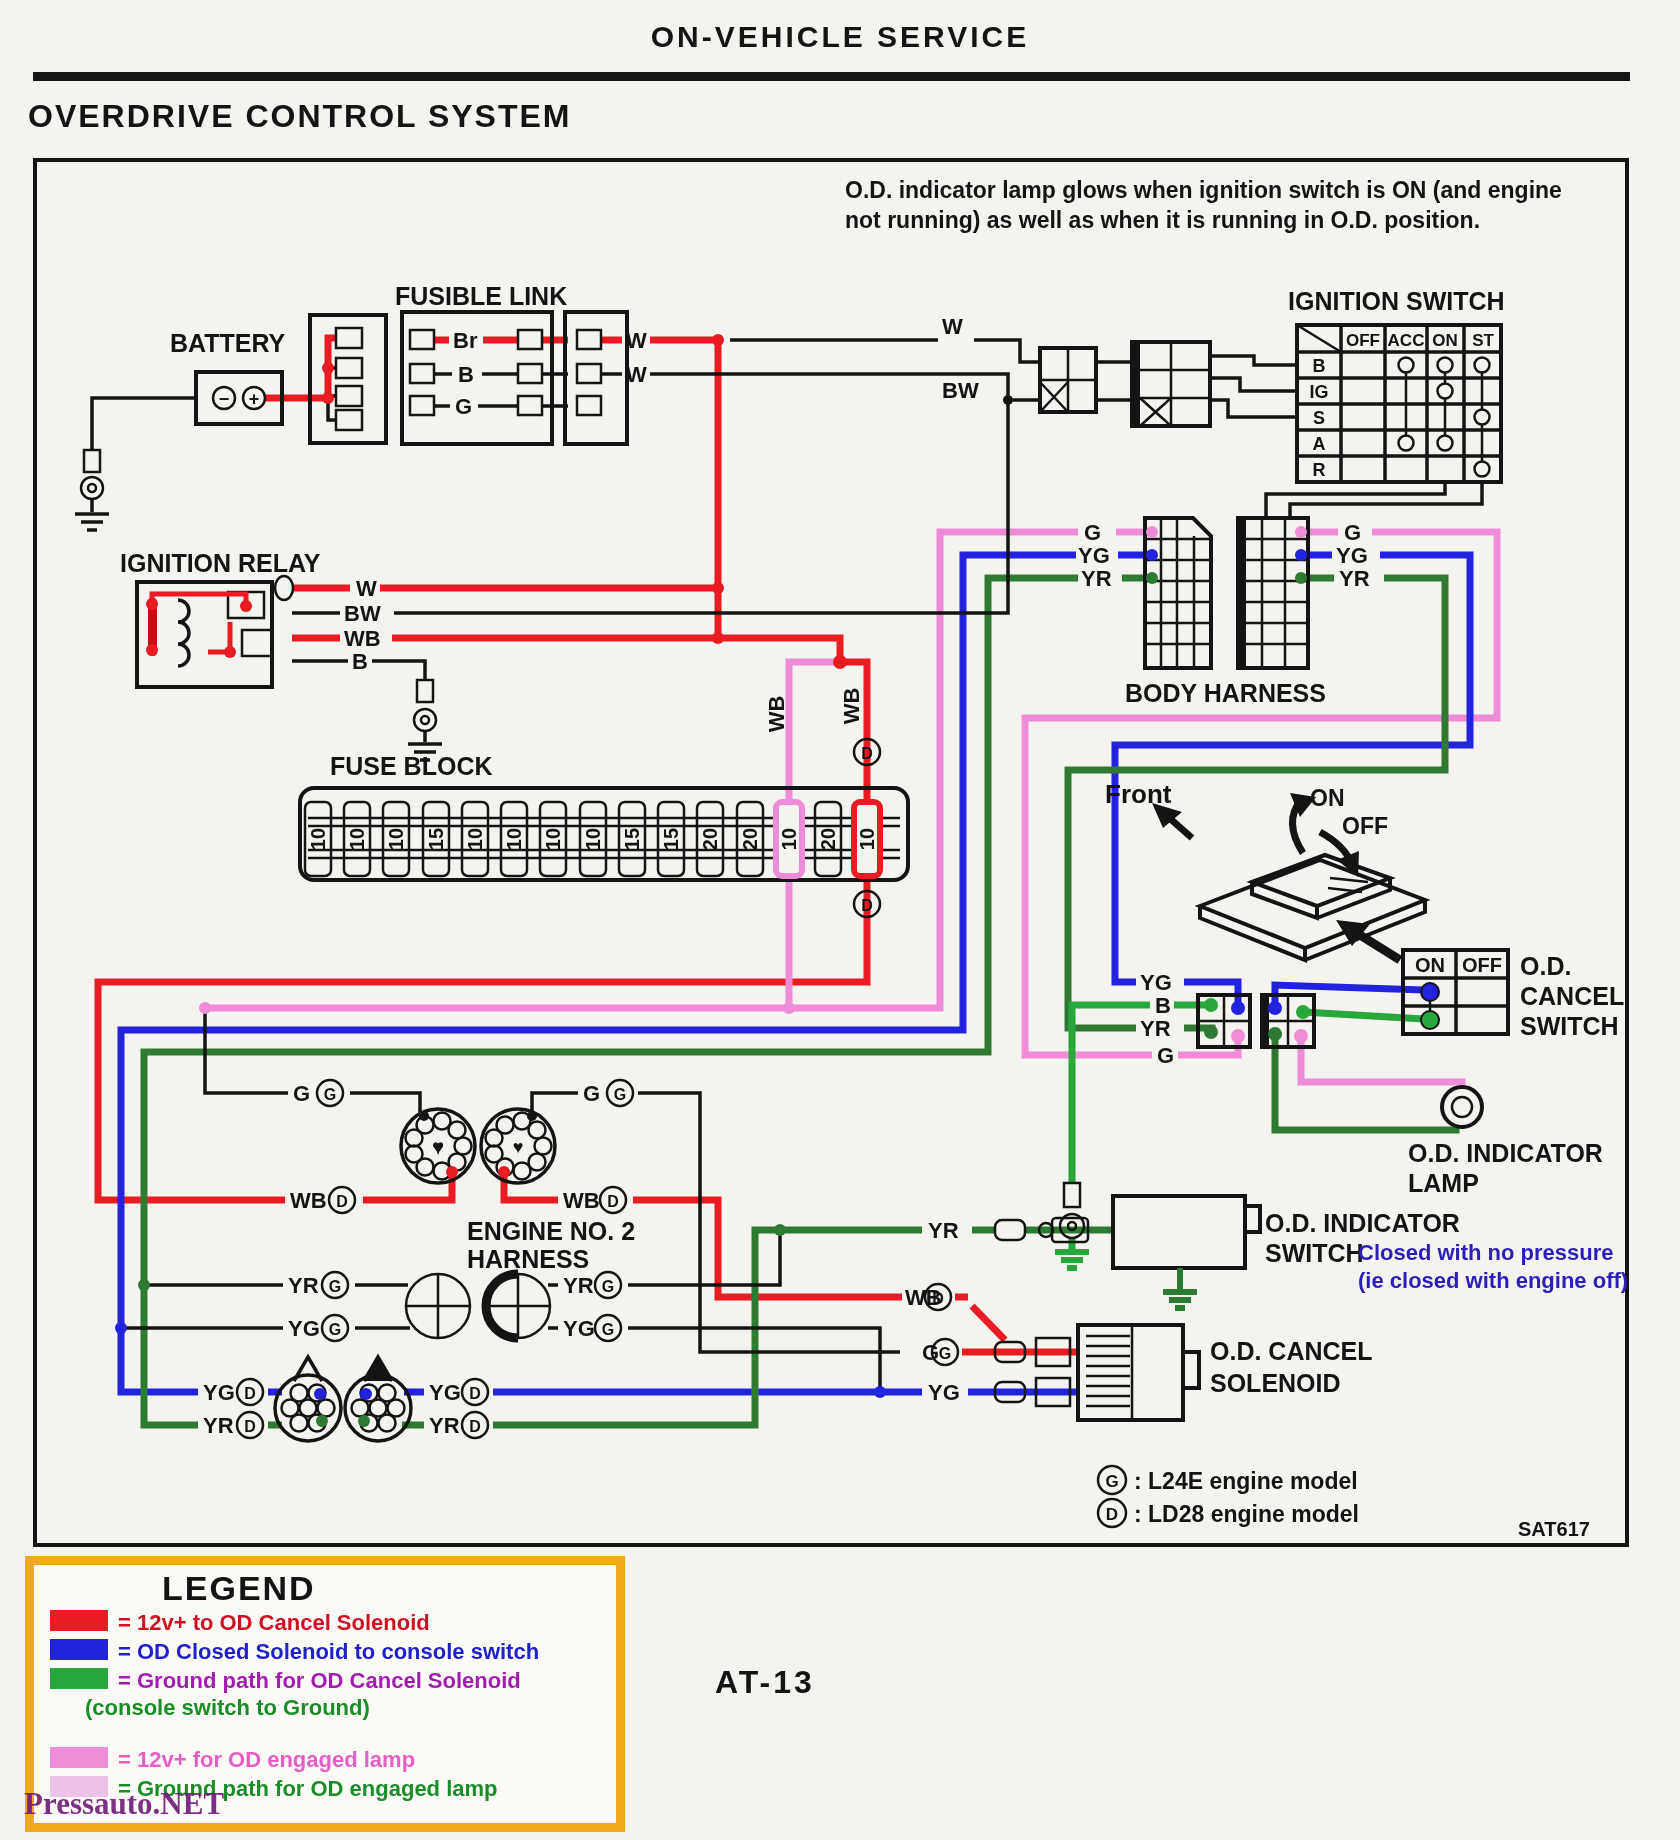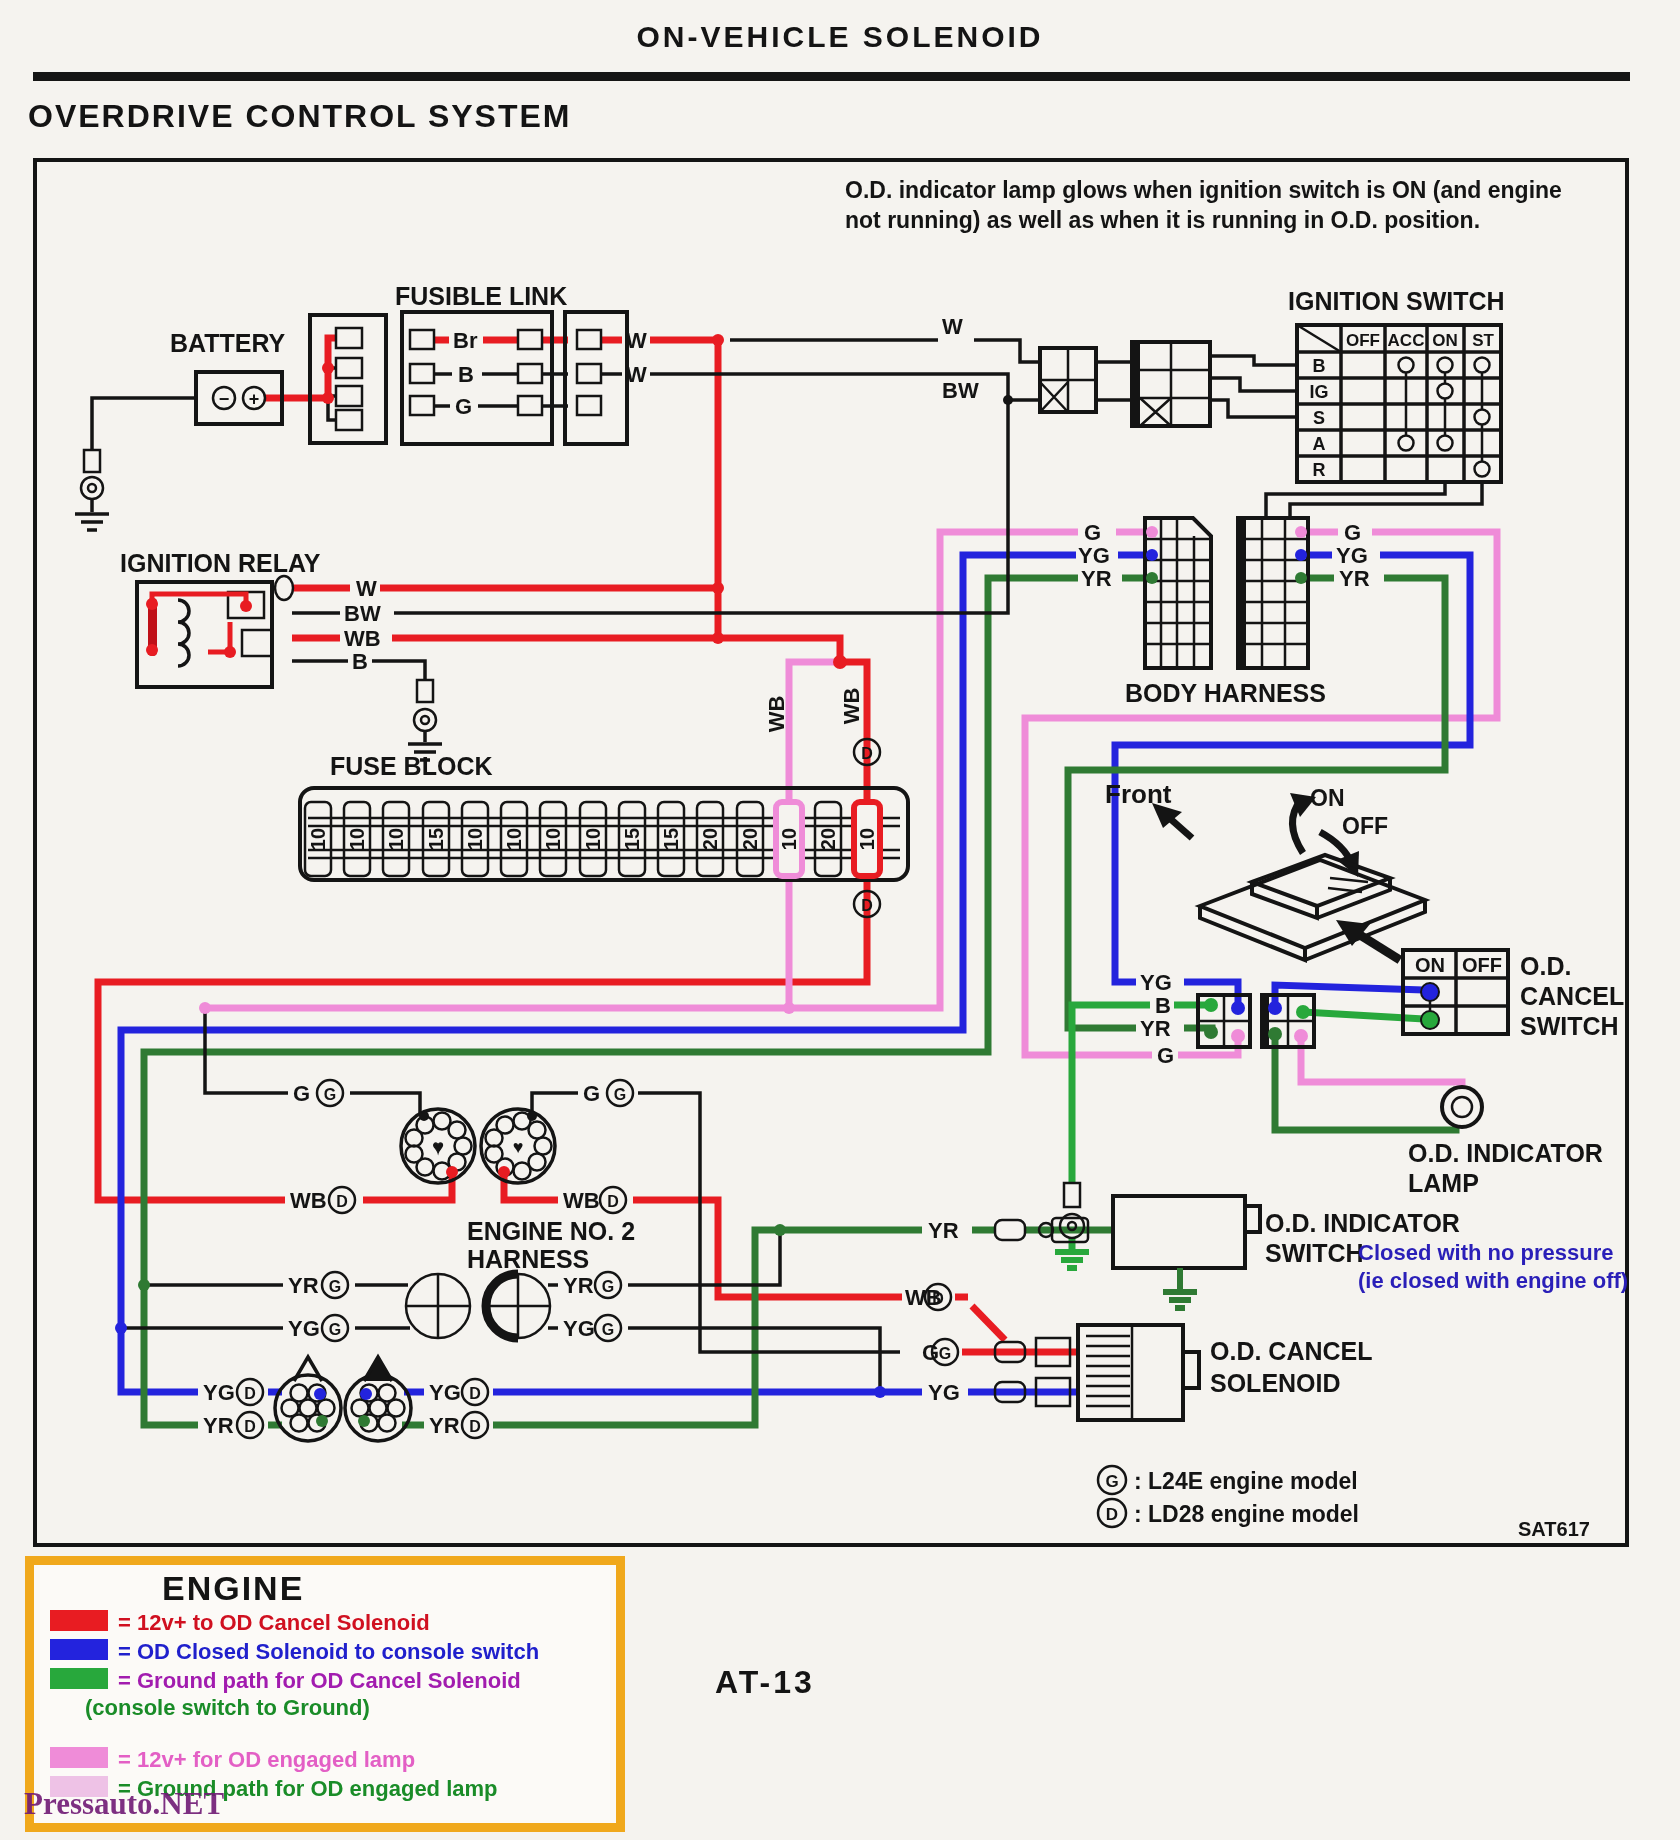--- a/index.html
+++ b/index.html
@@ -30,21 +30,21 @@
   .blue{stroke:#2323dd;stroke-width:7;fill:none;}
   .grn{stroke:#2f7a33;stroke-width:7;fill:none;}
   .bgrn{stroke:#28a83c;stroke-width:7;fill:none;}
   .note{fill:#2a1fb8;}
 </style>
 </head>
 <body>
 
 <div id="page">
 
-  <div id="title1" class="abs">ON-VEHICLE SOLENOID</div>
+  <div id="title1" class="abs">ON-VEHICLE SERVICE</div>
   <div id="rule" class="abs"></div>
   <div id="title2" class="abs">OVERDRIVE CONTROL SYSTEM</div>
 
   <svg width="1680" height="1840" viewBox="0 0 1680 1840">
 
     <rect x="35" y="160" width="1592" height="1385" class="comp"></rect>
 
     <g>
       <text x="845" y="198" class="t23">O.D. indicator lamp glows when ignition switch is ON (and engine</text>
       <text x="845" y="228" class="t23">not running) as well as when it is running in O.D. position.</text>
@@ -540,21 +540,21 @@
       <circle cx="789" cy="1008" r="6" fill="#ef8cd8"></circle>
         <circle cx="205" cy="1008" r="6" fill="#ef8cd8"></circle>
       <circle cx="144" cy="1285" r="6" fill="#2f7a33"></circle>
         <circle cx="121" cy="1328" r="6" fill="#2323dd"></circle>
       <circle cx="880" cy="1392" r="6" fill="#2323dd"></circle>
         <circle cx="780" cy="1230" r="6" fill="#2f7a33"></circle>
     </g>
   </svg>
 
   <div id="legend" class="abs">
-    <h2>ENGINE</h2>
+    <h2>LEGEND</h2>
     <div class="lrow">
       <span class="sw" style="background:#e81c22"></span>
       <span class="tx" style="color:#d01020">= 12v+ to OD Cancel Solenoid</span>
     </div>
     <div class="lrow">
       <span class="sw" style="background:#2323dd"></span>
       <span class="tx" style="color:#2020cc">= OD Closed Solenoid to console switch</span>
     </div>
     <div class="lrow">
       <span class="sw" style="background:#28a83c"></span>

